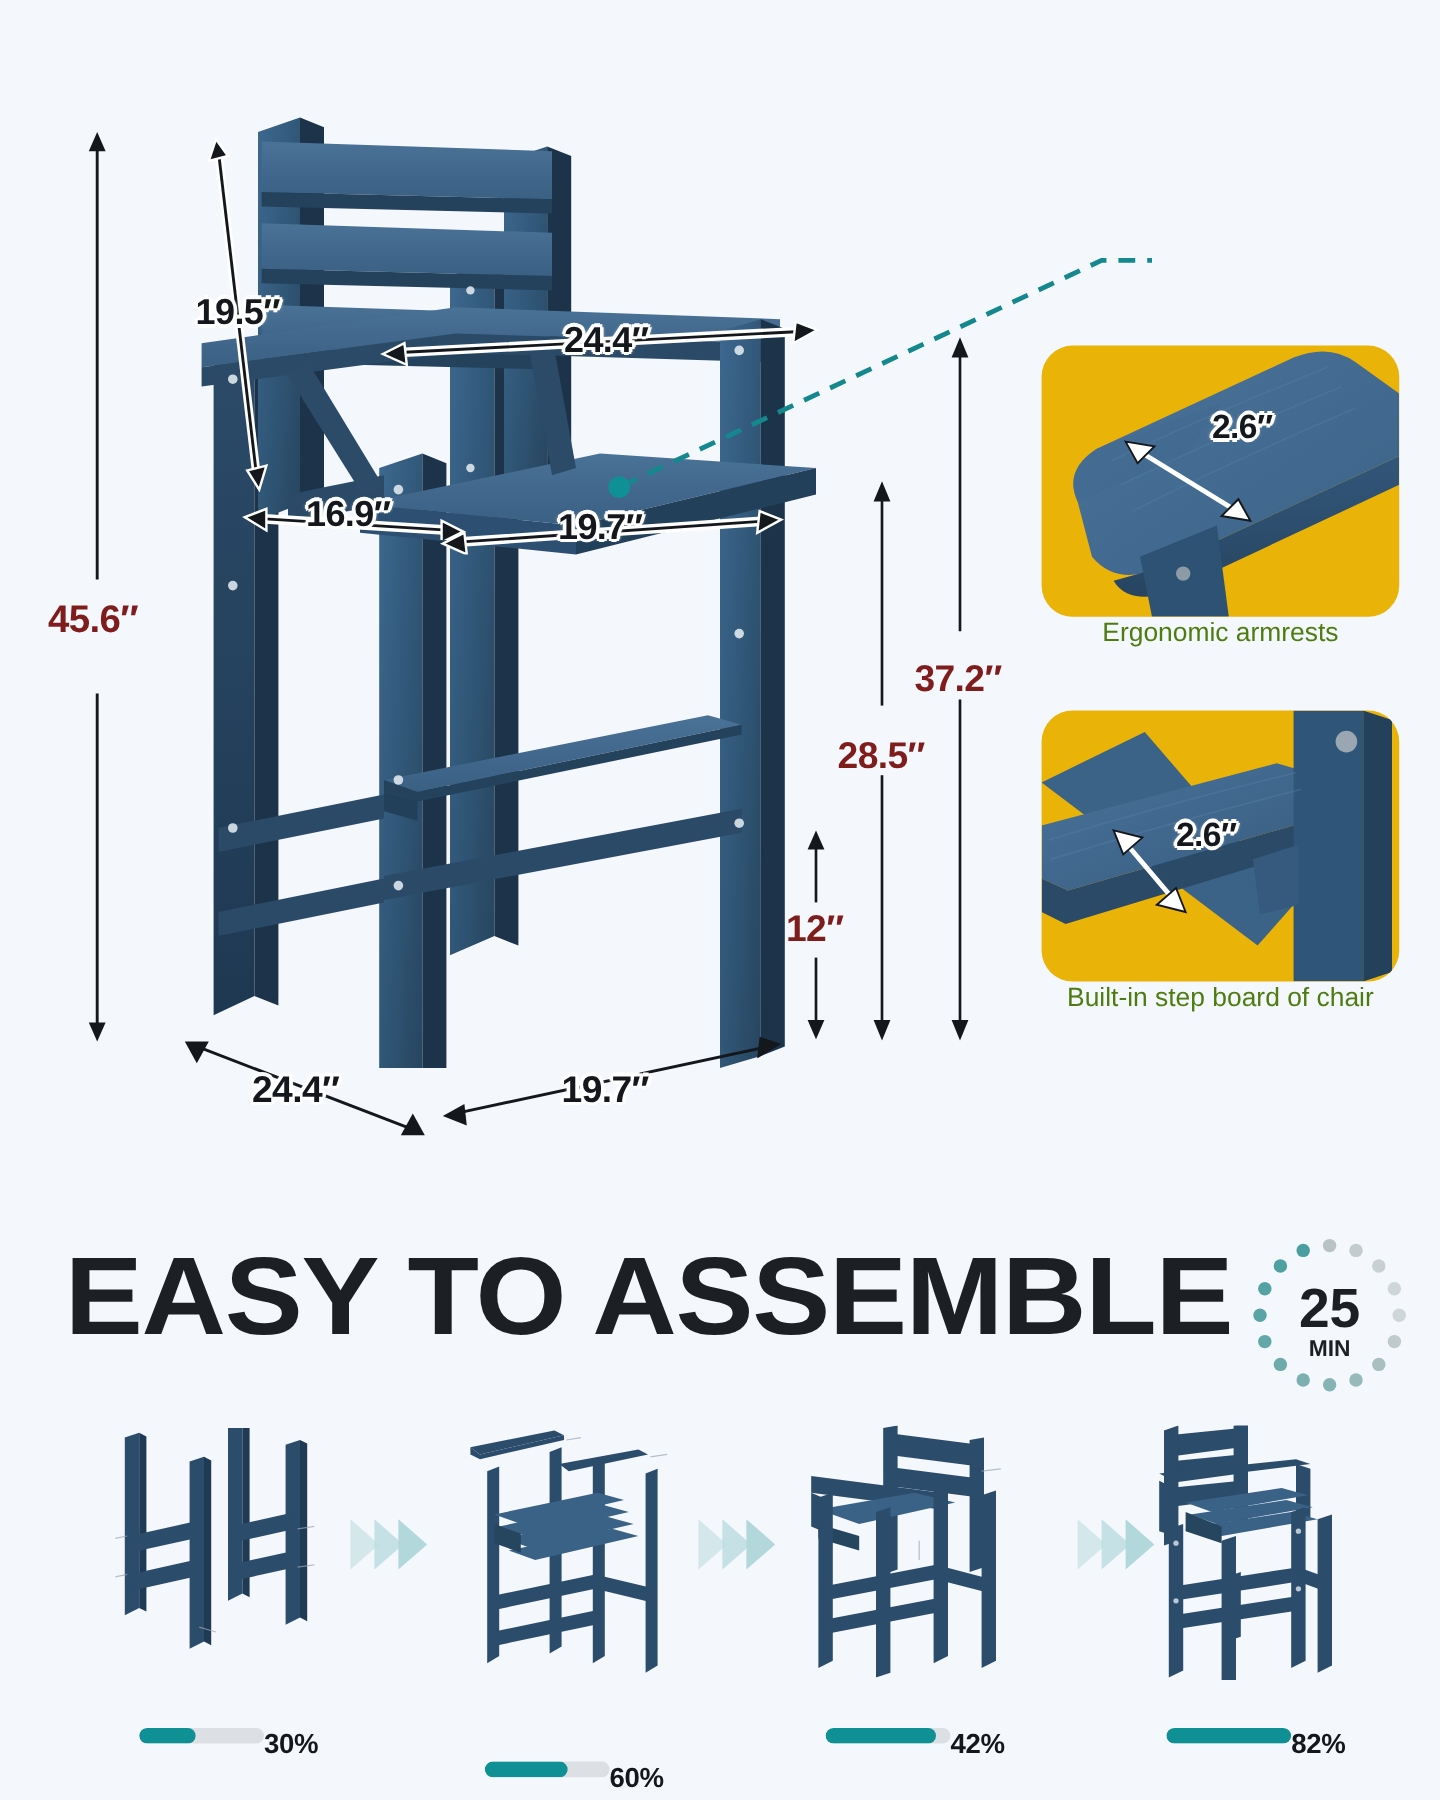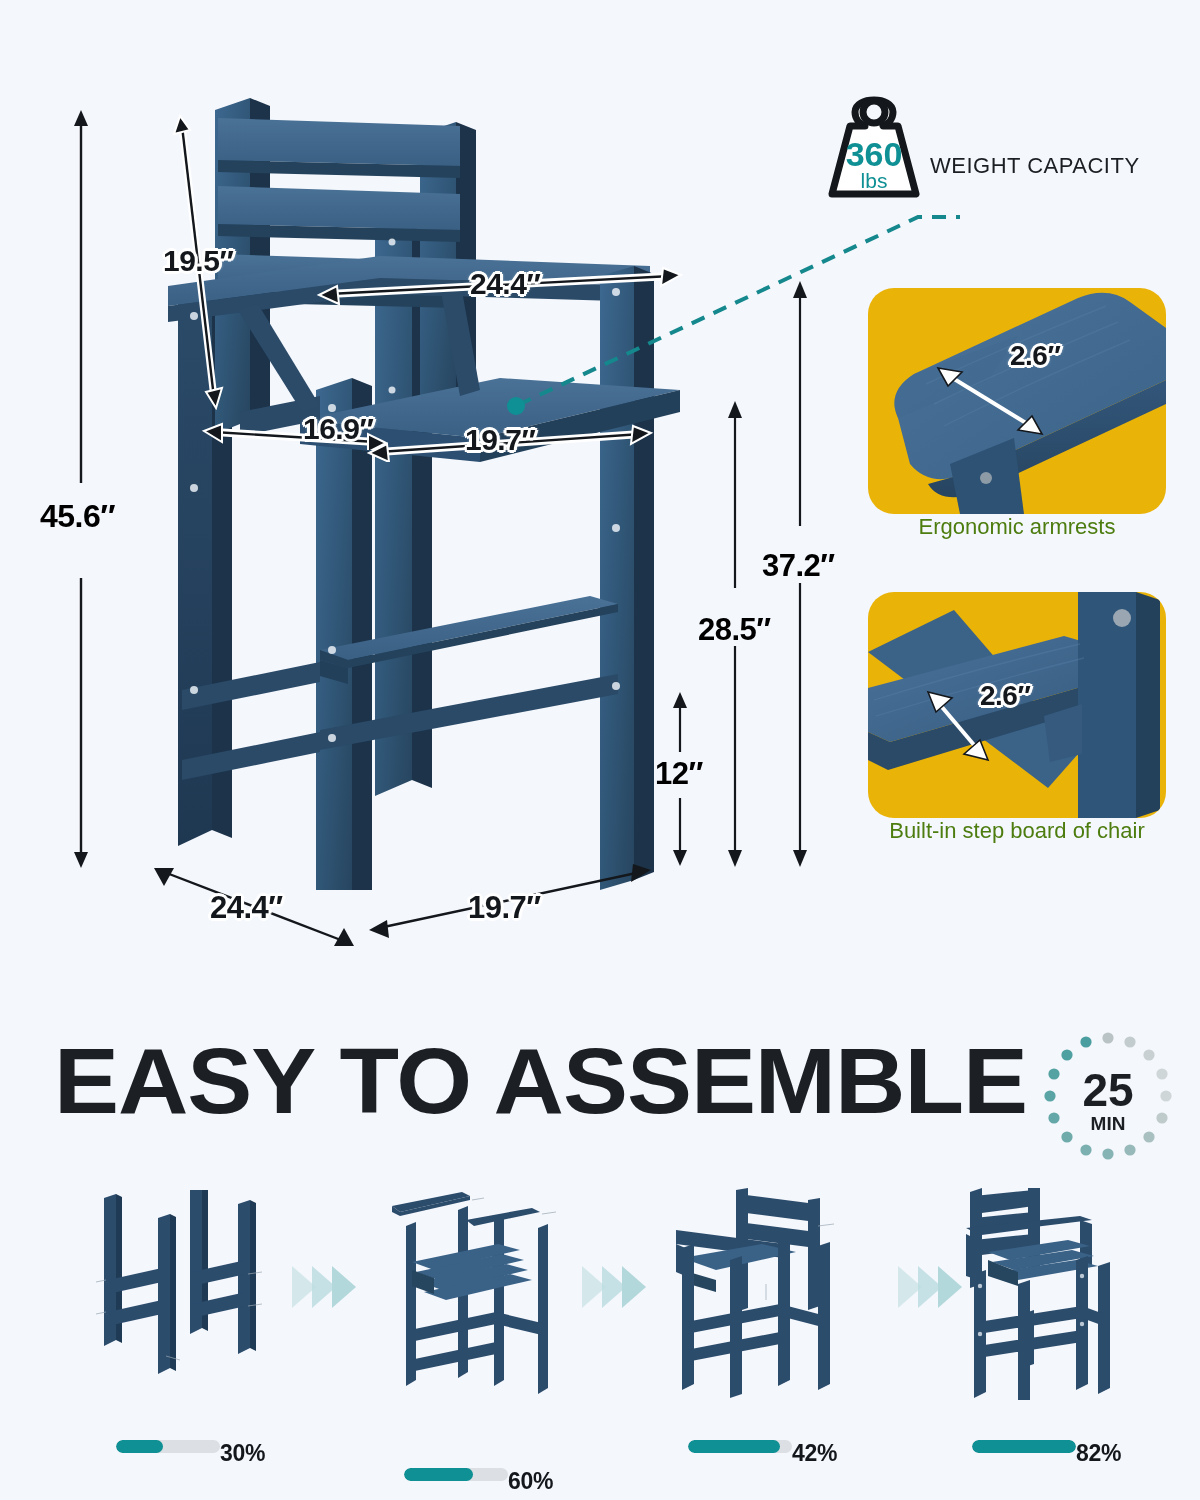--- a/index.html
+++ b/index.html
@@ -7,21 +7,21 @@
     width:1200px;height:1500px;
     background:#f4f7fc;
     font-family:"Liberation Sans",sans-serif;
     overflow:hidden;position:relative;
   }
   .stage{position:absolute;inset:0;}
   .abs{position:absolute;}
 
   
   .dim{
-    font-weight:bold;color:#000000;white-space:nowrap;
+    font-weight:bold;color:#7f1d1d;white-space:nowrap;
     letter-spacing:-.5px;
   }
   .dim-outline{
     color:#14181c;font-weight:bold;white-space:nowrap;
     text-shadow:
       -2px -2px 0 #fff, 2px -2px 0 #fff, -2px 2px 0 #fff, 2px 2px 0 #fff,
       -3px 0 0 #fff, 3px 0 0 #fff, 0 -3px 0 #fff, 0 3px 0 #fff,
       -2px 0 3px #fff, 2px 0 3px #fff;
     letter-spacing:-.5px;
   }
@@ -161,21 +161,21 @@
       <polygon points="366,11 348,4 346,22" fill="#14181c" stroke="#fff" stroke-width="2"></polygon>
     </svg>
     <div class="abs dim-outline" style="left:470px;top:267px;font-size:30px;">24.4″</div>
 
     <svg class="abs" style="left:200px;top:410px;" width="190" height="40">
       <line x1="14" y1="22" x2="176" y2="32" stroke="#fff" stroke-width="8" stroke-linecap="round"></line>
       <line x1="14" y1="22" x2="176" y2="32" stroke="#14181c" stroke-width="2.4"></line>
       <polygon points="4,21 22,14 22,32" fill="#14181c" stroke="#fff" stroke-width="2"></polygon>
       <polygon points="186,33 168,24 168,42" fill="#14181c" stroke="#fff" stroke-width="2"></polygon>
     </svg>
-    <div class="abs dim-outline" style="left:255px;top:412px;font-size:30px;margin-left:48px;">16.9″</div>
+    <div class="abs dim-outline" style="left:255px;top:412px;font-size:30px;">16.9″</div>
 
     <svg class="abs" style="left:365px;top:418px;" width="290" height="44">
       <line x1="14" y1="34" x2="276" y2="16" stroke="#fff" stroke-width="8" stroke-linecap="round"></line>
       <line x1="14" y1="34" x2="276" y2="16" stroke="#14181c" stroke-width="2.4"></line>
       <polygon points="4,35 22,26 24,44" fill="#14181c" stroke="#fff" stroke-width="2"></polygon>
       <polygon points="286,15 268,8 266,26" fill="#14181c" stroke="#fff" stroke-width="2"></polygon>
     </svg>
     <div class="abs dim-outline" style="left:465px;top:423px;font-size:30px;">19.7″</div>
 
     <svg class="abs" style="left:660px;top:690px;" width="40" height="180">
@@ -214,30 +214,20 @@
       <polygon points="4,70 22,60 24,78" fill="#14181c"></polygon>
       <polygon points="286,10 268,4 266,22" fill="#14181c"></polygon>
     </svg>
     <div class="abs dim-outline" style="left:468px;top:890px;font-size:31px;">19.7″</div>
 
     <svg class="abs" style="left:500px;top:190px;" width="460" height="230">
       <path d="M 18 215 L 418 27 L 460 27" fill="none" stroke="#14888d" stroke-width="4" stroke-dasharray="14 10" stroke-linecap="butt"></path>
       <circle cx="16" cy="216" r="9" fill="#0f9094"></circle>
     </svg>
 
-    <div class="abs wcap-wrap" style="left:828px;top:86px;">
-      <svg width="92" height="114" viewBox="0 0 92 114">
-        <path d="M27 26 C27 10, 65 10, 65 26 C65 33, 60 38, 55 40
-                 L70 40 L88 108 L4 108 L22 40 L37 40 C32 38, 27 33, 27 26 Z" fill="#ffffff" stroke="#14181c" stroke-width="7" stroke-linejoin="round"></path>
-        <circle cx="46" cy="26" r="11" fill="#f4f7fc" stroke="#14181c" stroke-width="7"></circle>
-        <text x="46" y="80" text-anchor="middle" fill="#0f9094" font-family="Liberation Sans, sans-serif" font-size="34" font-weight="bold">360</text>
-        <text x="46" y="102" text-anchor="middle" fill="#0f9094" font-family="Liberation Sans, sans-serif" font-size="21">lbs</text>
-      </svg>
-      <div class="wcap-label" style="margin-top:46px;">WEIGHT CAPACITY</div>
-    </div>
 
     <div class="abs" style="left:868px;top:288px;width:298px;">
       <div class="card" style="width:298px;height:226px;">
         <svg width="298" height="226" viewBox="0 0 298 226">
           <defs>
             <linearGradient id="aTop" x1="0" y1="0" x2="1" y2="1">
               <stop offset="0%" stop-color="#4b739a"></stop>
                 <stop offset="100%" stop-color="#3b6287"></stop>
             </linearGradient>
             <linearGradient id="aSide" x1="0" y1="0" x2="0" y2="1">

